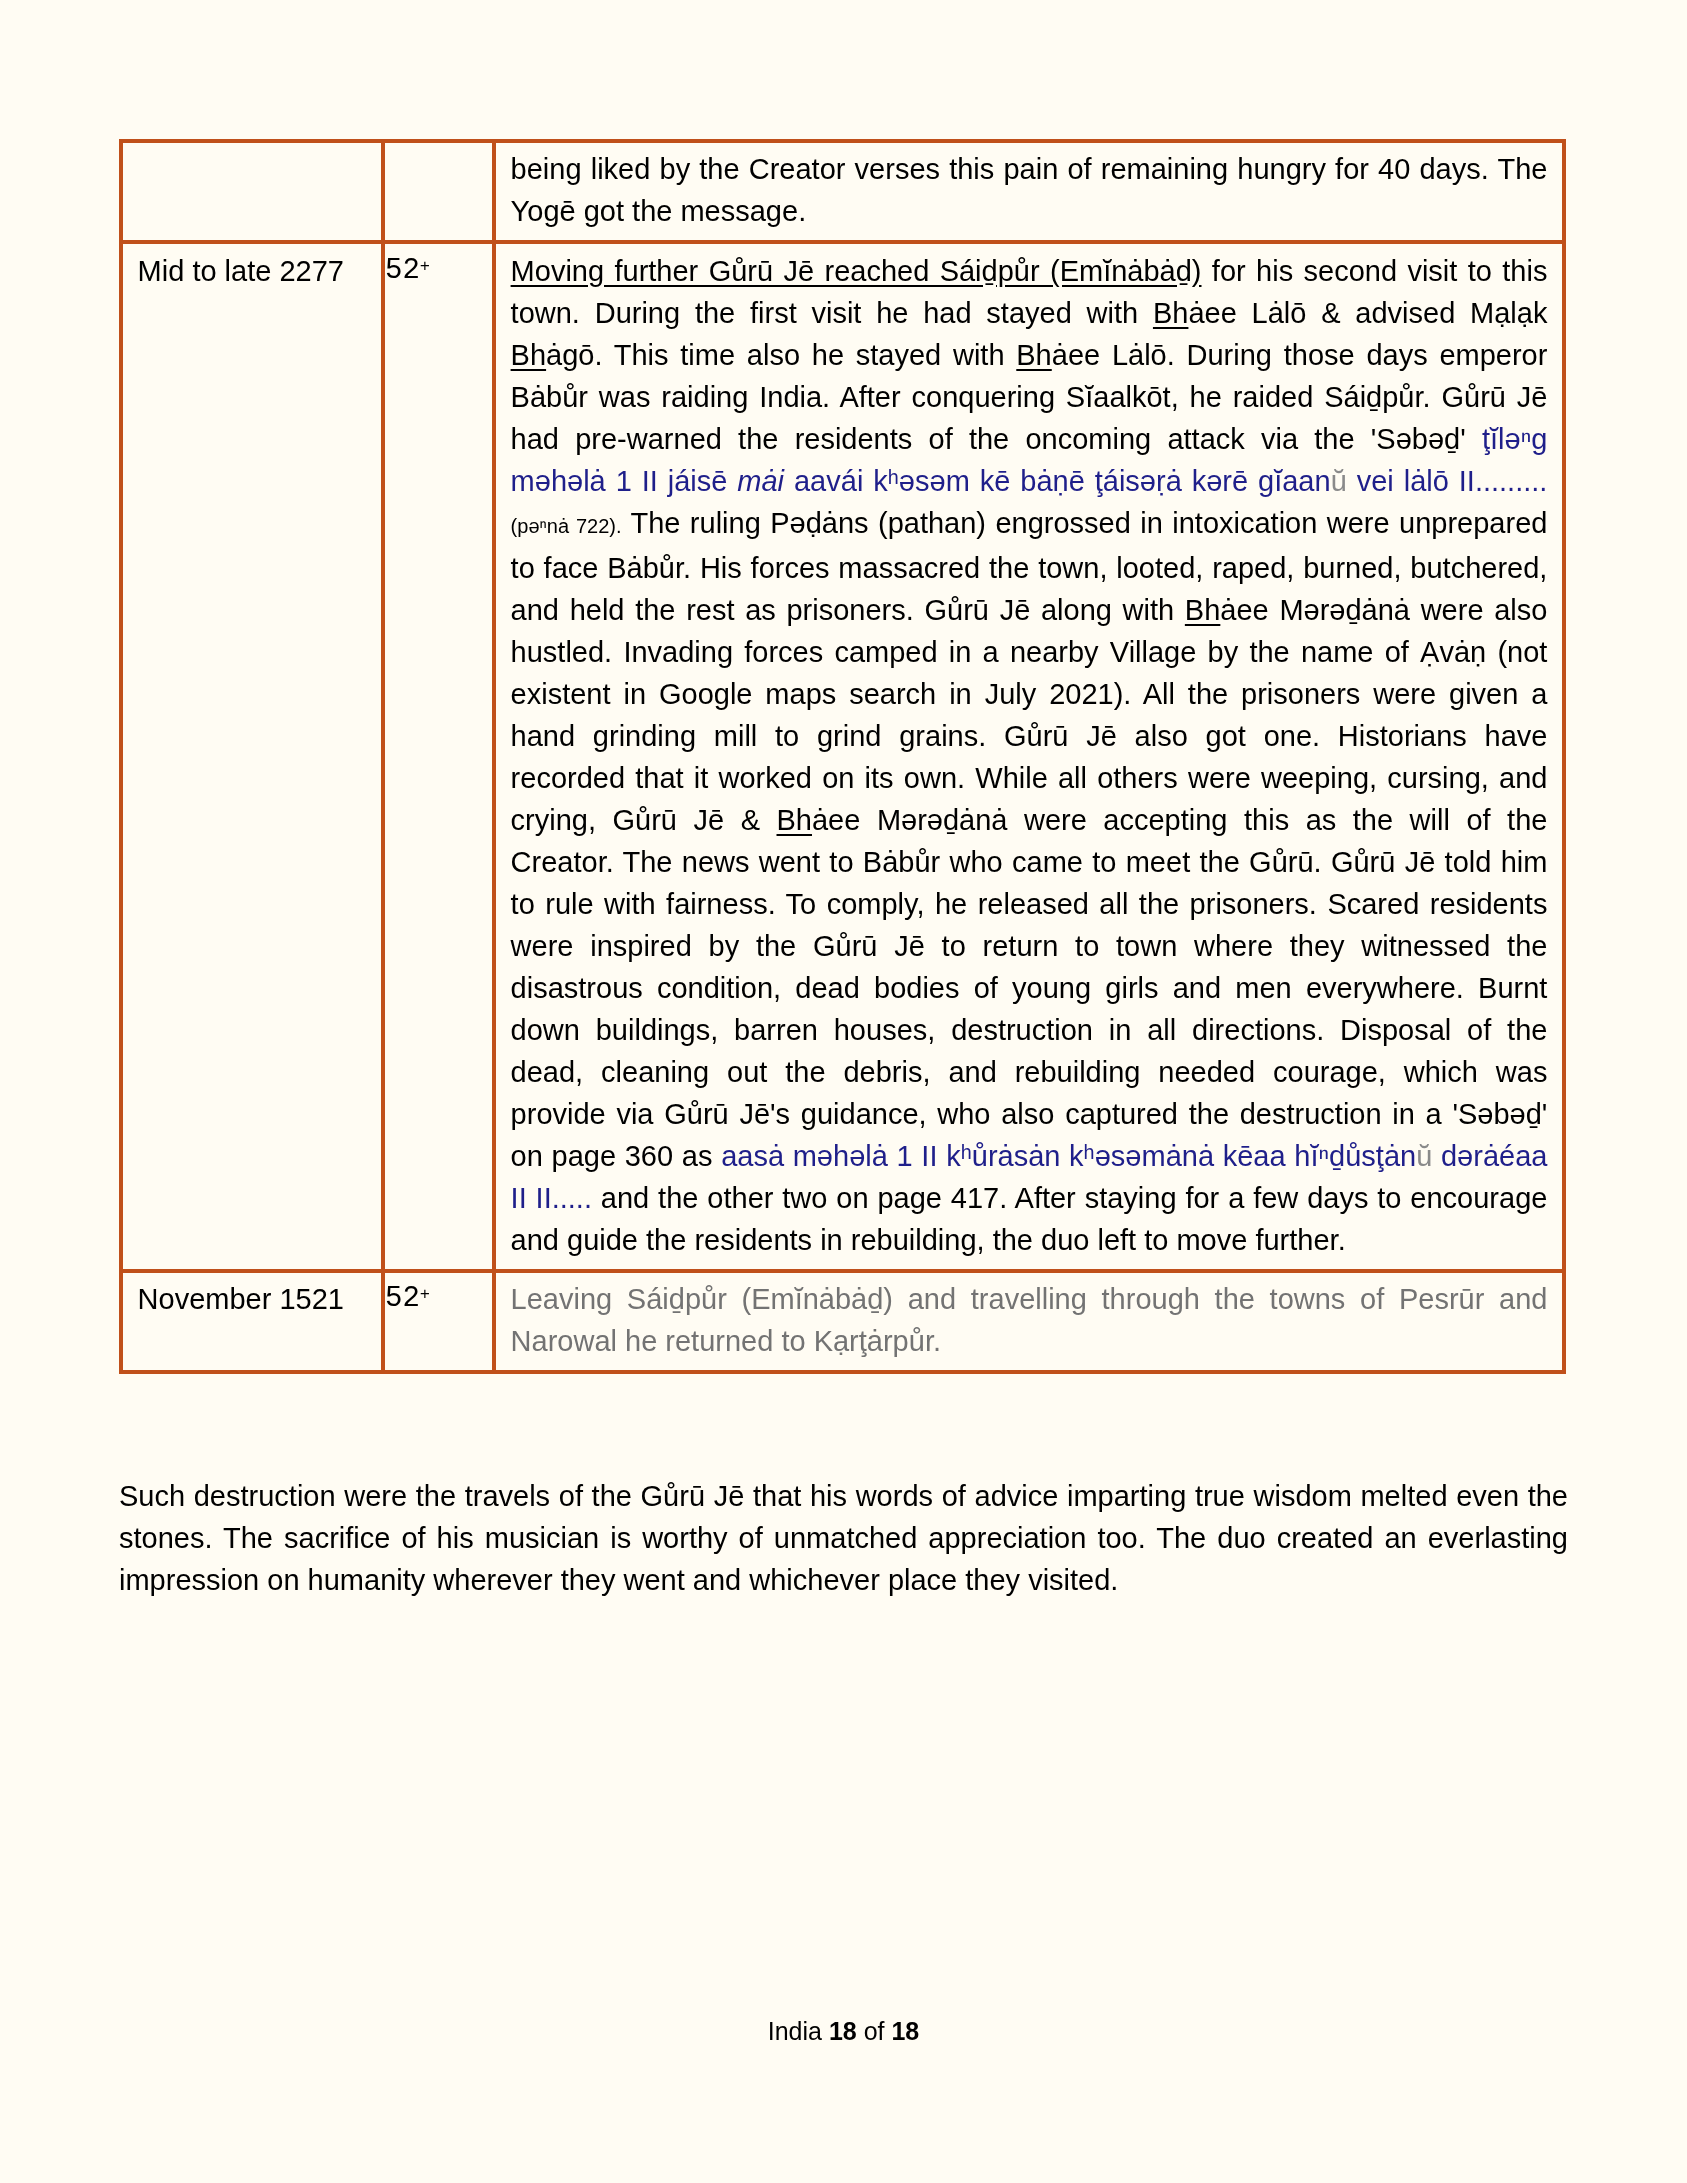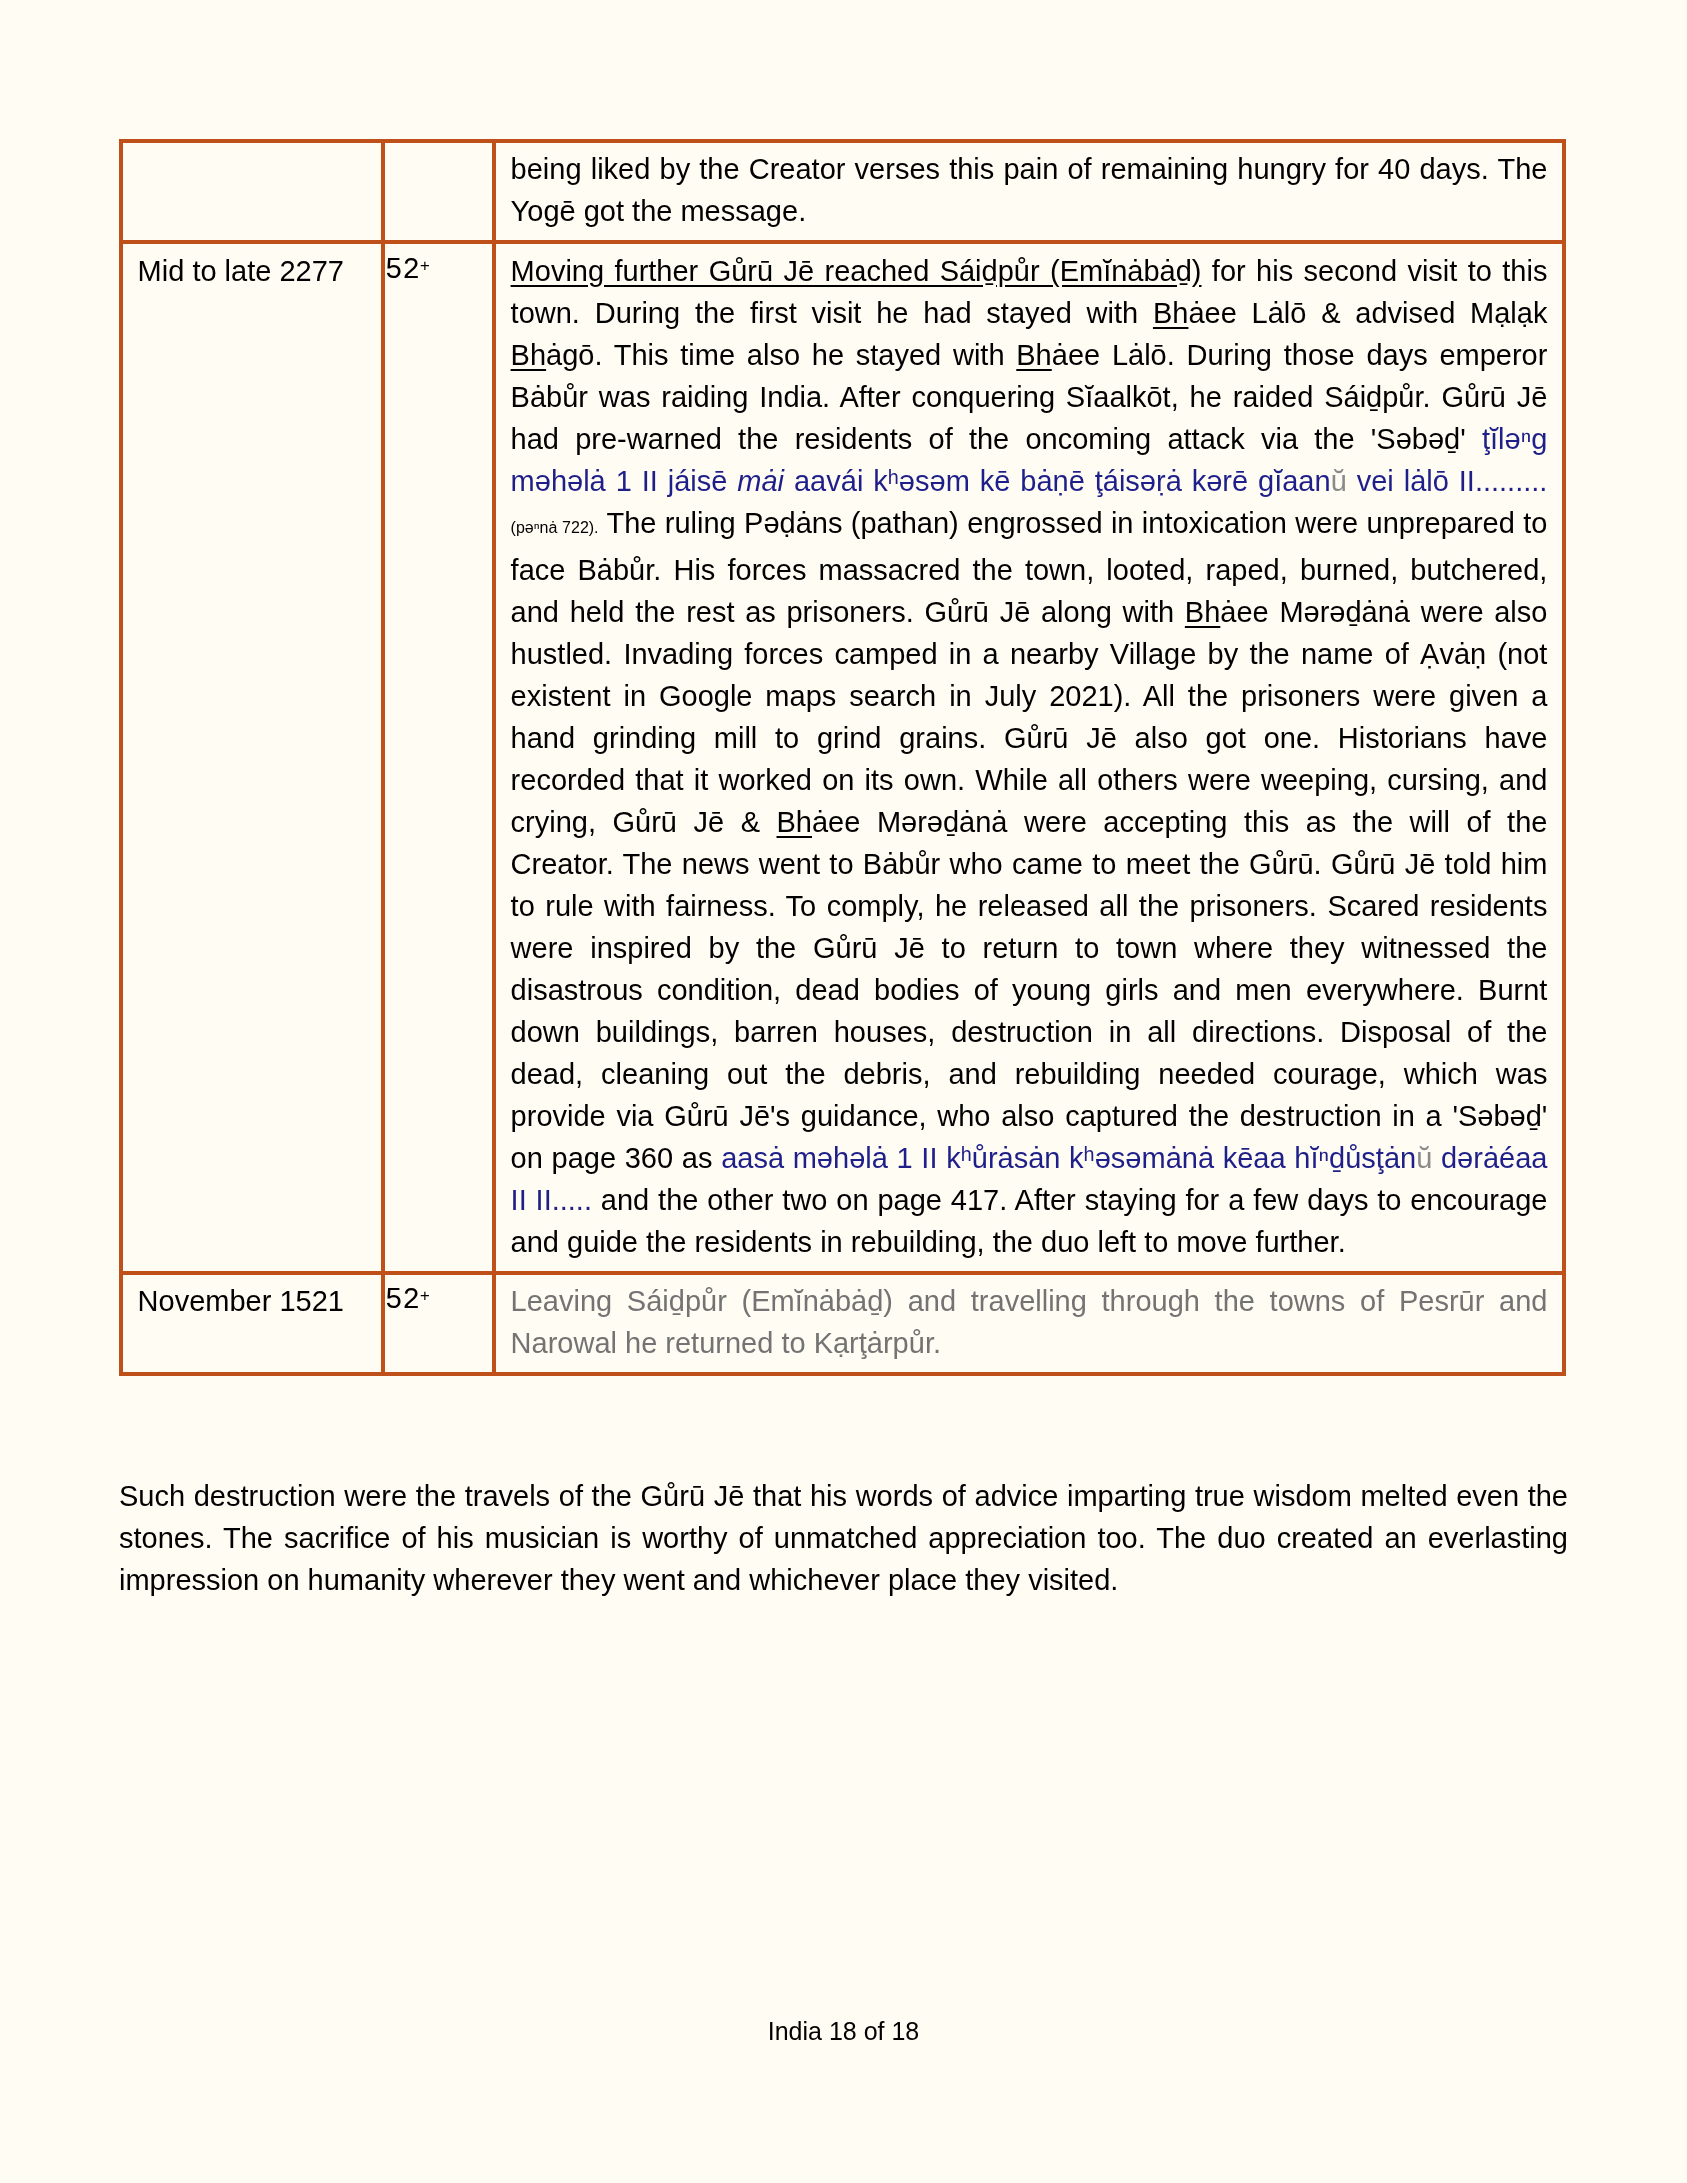--- a/index.html
+++ b/index.html
@@ -21,30 +21,30 @@
   col.c-desc { width:1070px; }
   td.date { padding:5.3px 12px 0 14.6px; font-size:26.5px; line-height:37px; }
   td.age { padding:5.3px 0 0 0; font-size:26.5px; line-height:37px;font-family:Liberation Mono, monospace; }
   td.age sup { font-size:17px; vertical-align:top; position:relative; top:-4px; }
   td.desc { padding:5.3px 14.6px 8px 14.6px; text-align:justify; }
   td.desc.light { color:#737373; font-weight:normal; }
   .u { text-decoration:underline; text-underline-offset:4px; }
   .gur { color:#1f1f8a; }
   .gur .gray { color:#8a8a8a; }
   .gur i { }
-  .small { font-size:16px; }
+  .small { font-size:20px; }
   .para {
     position:absolute; left:119px; top:1446px; width:1449px;
     font-size:29px; line-height:42px; text-align:justify;
   }
   .footer {
     position:absolute; left:0; top:2017px; width:1687px; text-align:center;
     font-size:25px;
   }
-  .footer b { font-weight:normal; }
+  .footer b { font-weight:bold; }
 </style>
 </head>
 <body>
 
 <div class="page">
 
   <table class="travel">
     <colgroup>
       <col class="c-date">
         <col class="c-age">

